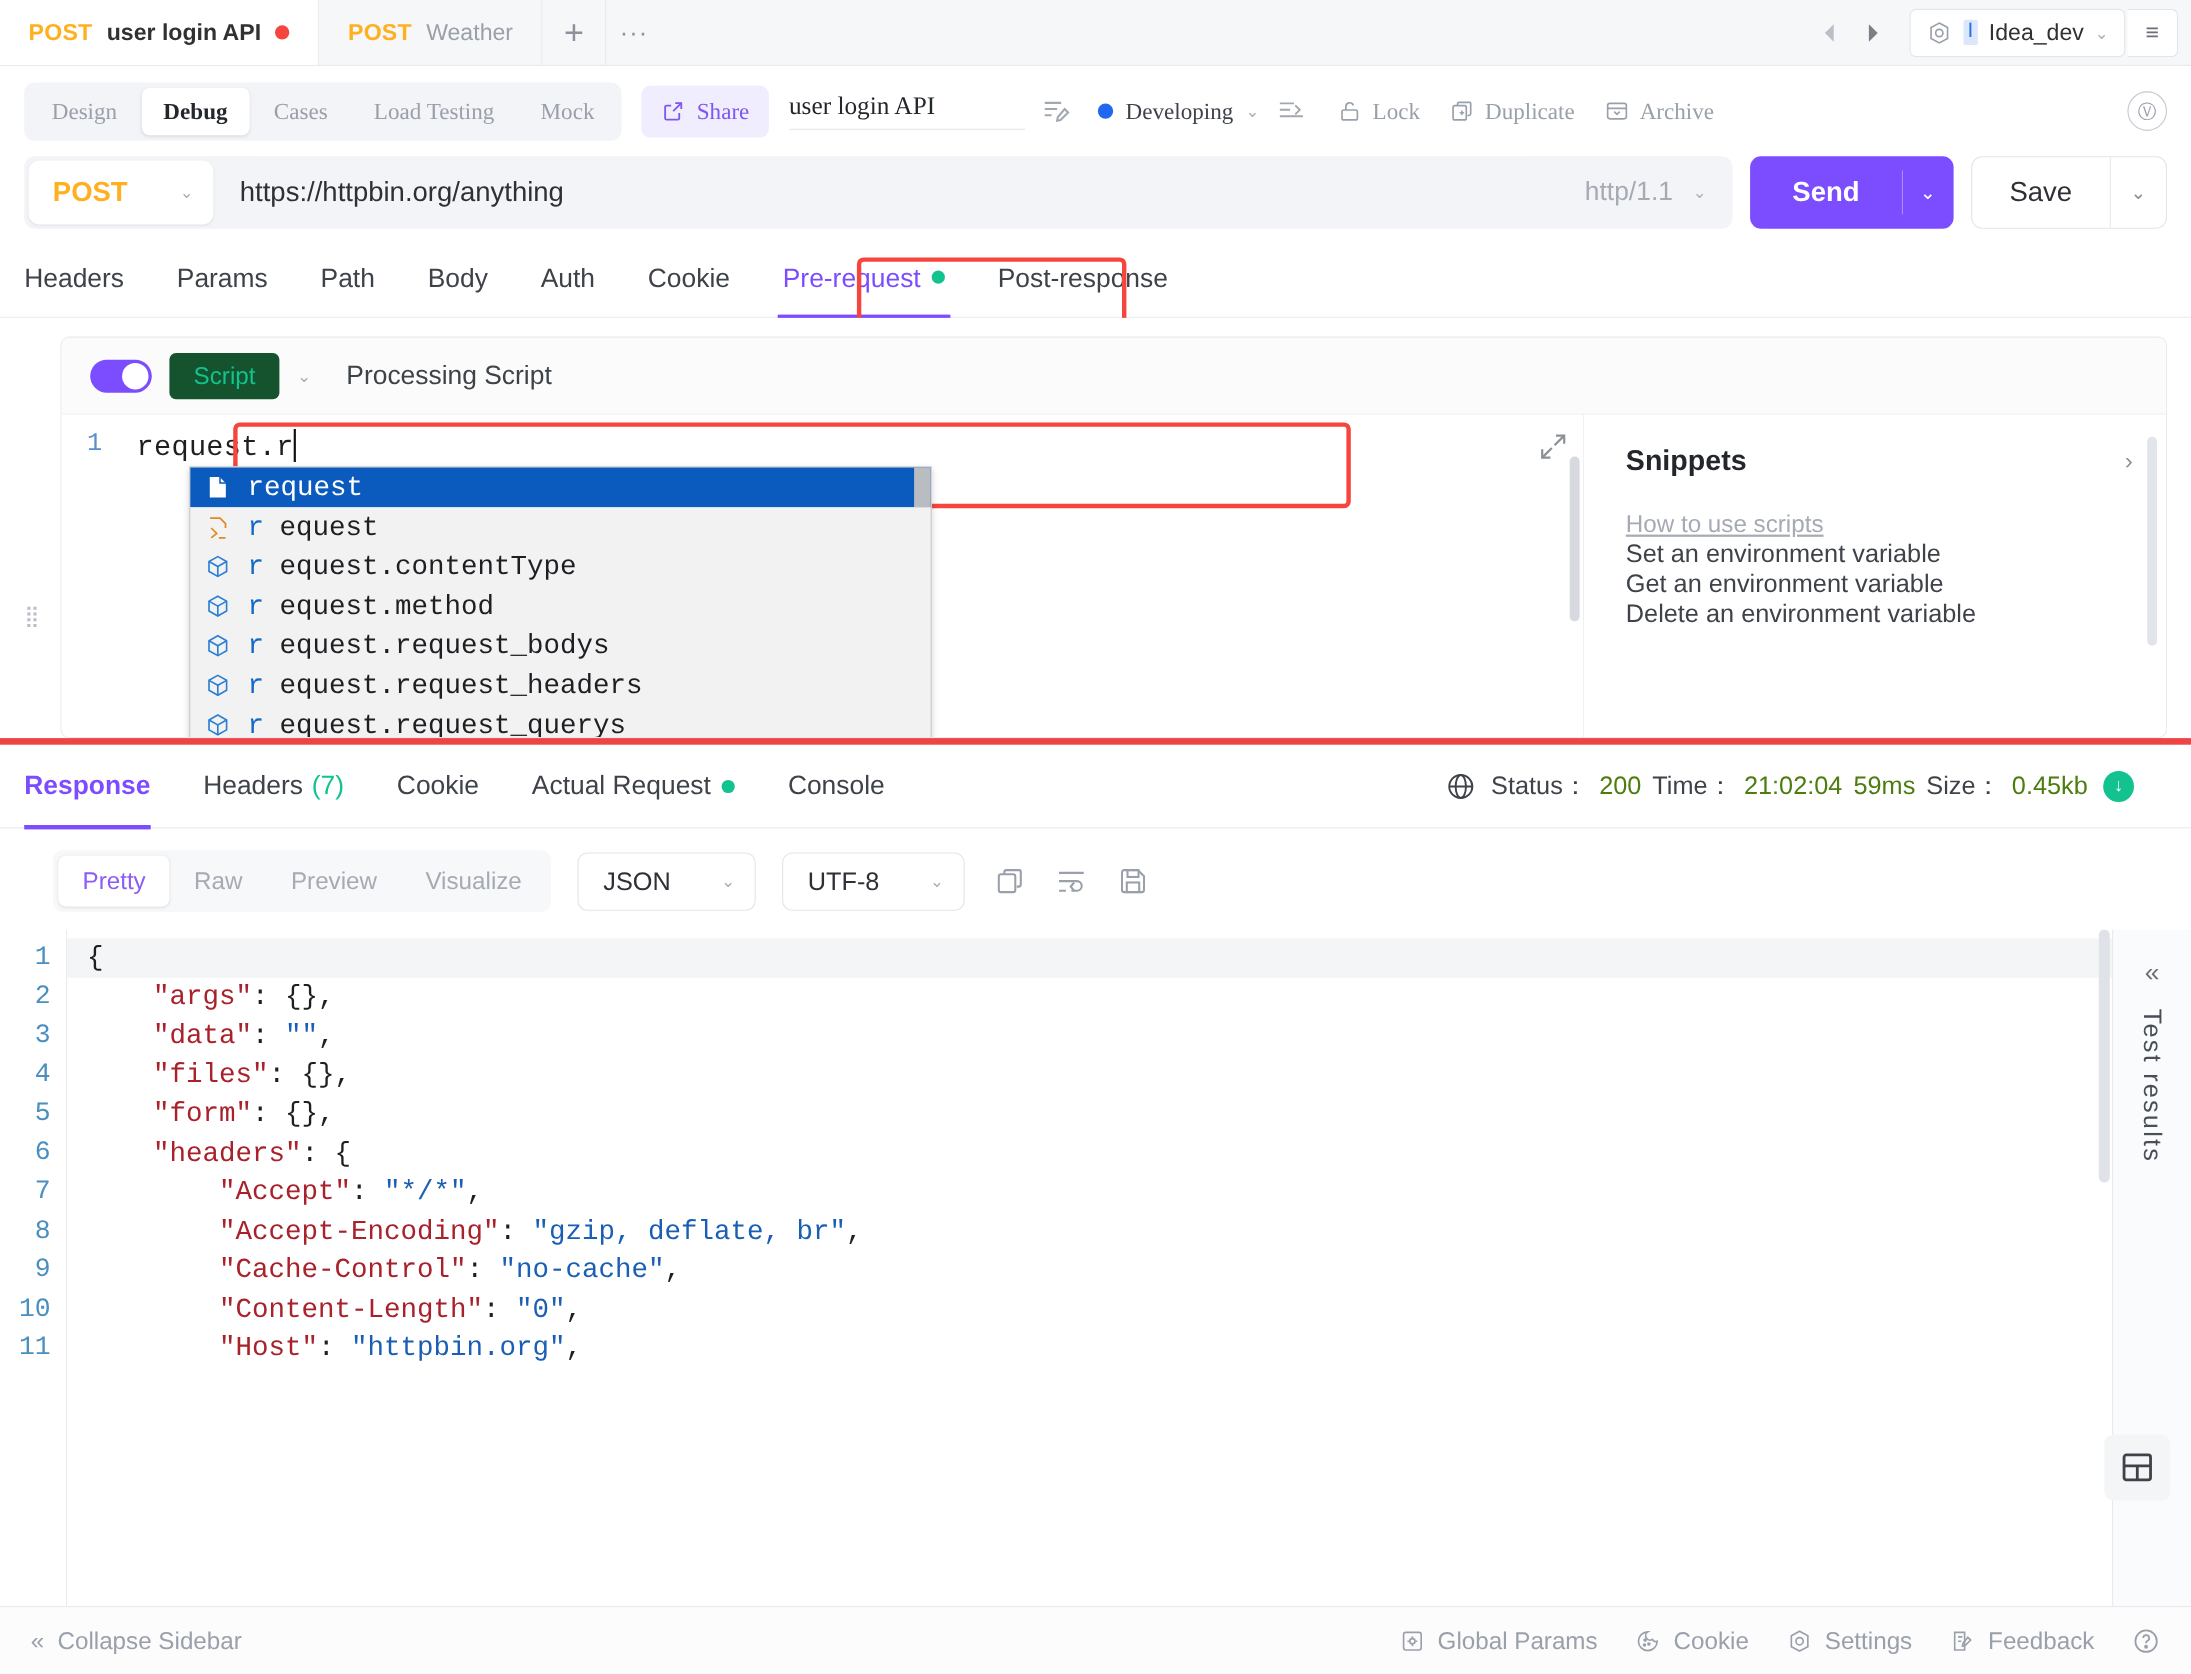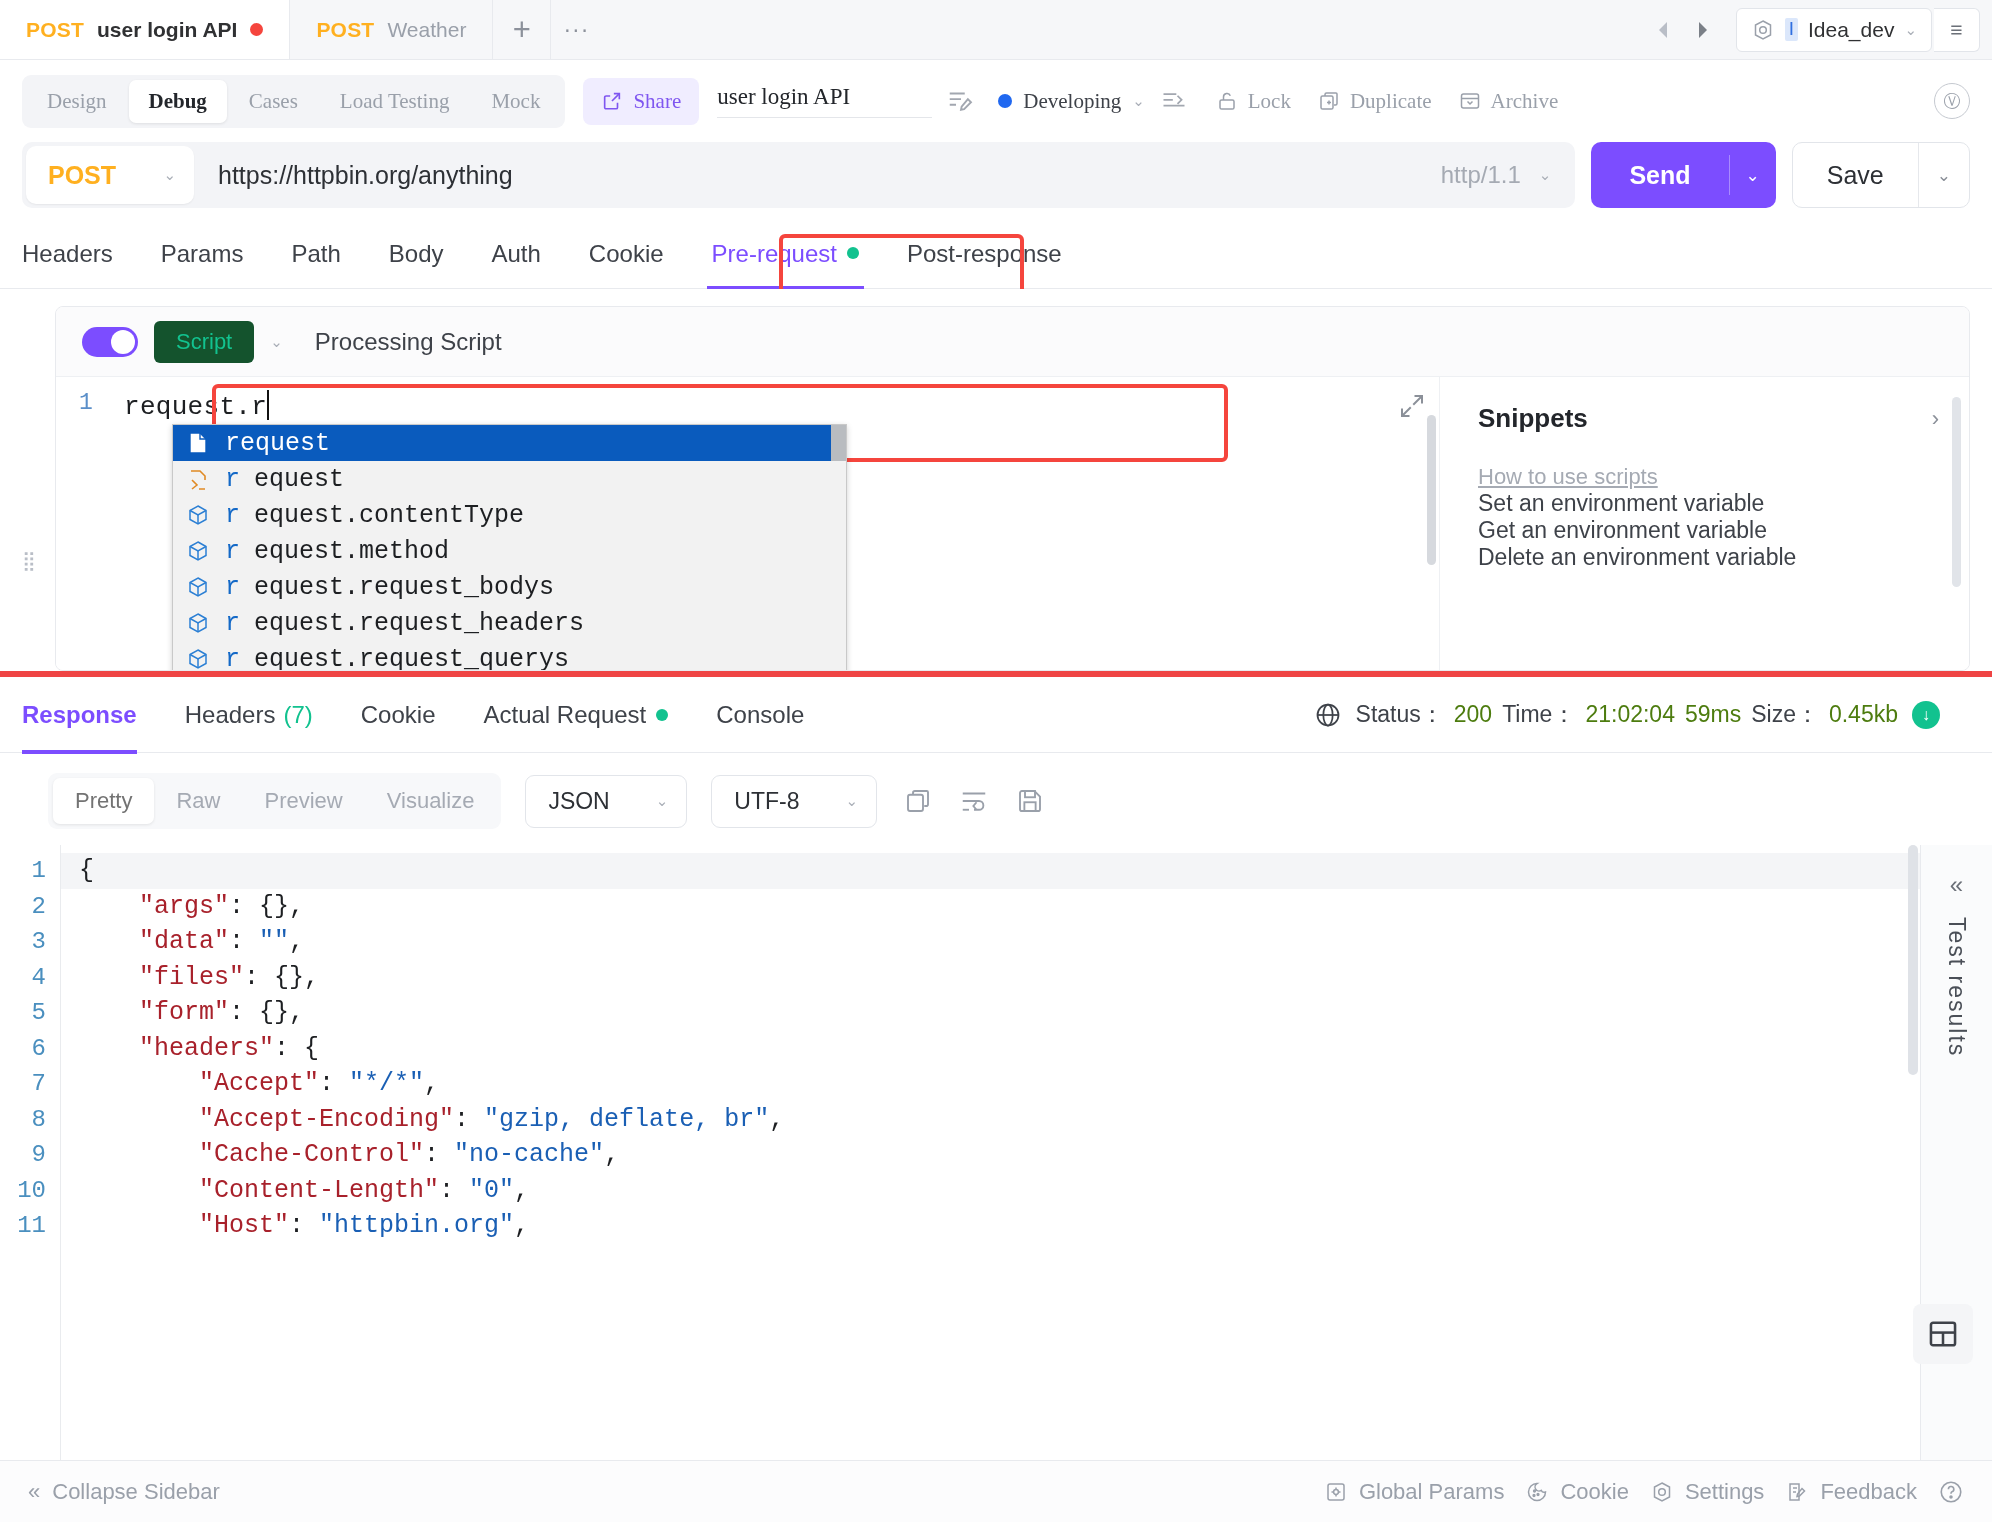--- a/index.html
+++ b/index.html
@@ -170,21 +170,21 @@
   .rsp-tab .gdot { display: inline-block; width: 12px; height: 12px; border-radius: 50%; background: #12c28f; margin-left: 10px; }
   .meta { margin-left: auto; display: flex; align-items: center; gap: 10px; font-size: 23px; padding-right: 30px; }
   .meta .k { color: #3e4249; }
   .meta .v { color: #4d7c0f; }
   .meta .globe { color: #3e4249; display: flex; margin-right: 4px; }
   .dl-badge { width: 28px; height: 28px; border-radius: 50%; background: #12c28f; color: #fff; display: flex; align-items: center; justify-content: center; font-size: 16px; margin-left: 4px; }
 
   .resp-toolbar { display: flex; align-items: center; padding: 20px 22px 16px 48px; gap: 0; }
   .seg2 { display: flex; align-items: center; background: #f7f8fa; border-radius: 9px; padding: 5px; }
   .seg2 .s { padding: 10px 22px; font-size: 22px; color: #a5aab3; border-radius: 7px; }
-  .seg2 .s.active { background: #fff; color: #737373; box-shadow: 0 1px 3px rgba(0,0,0,.09); }
+  .seg2 .s.active { background: #fff; color: #8b5cf6; box-shadow: 0 1px 3px rgba(0,0,0,.09); }
   .select-box {
     display: flex; align-items: center; justify-content: space-between; gap: 46px; margin-left: 24px;
     border: 1px solid #e2e5ea; border-radius: 9px; padding: 12px 18px 12px 22px; font-size: 23px; color: #2d3035; background: #fff;
   }
   .tool-ico { margin-left: 26px; color: #9aa0aa; display: flex; }
 
   .json-view { flex: 1; display: flex; min-height: 0; overflow: hidden; position: relative; }
   .json-gutter { width: 60px; padding-top: 8px; text-align: right; padding-right: 14px;
     font-family: "Liberation Mono", monospace; font-size: 24px; color: #4a8fbf; line-height: 35.5px; }
   .json-code { flex: 1; padding-top: 8px; padding-left: 18px; font-family: "Liberation Mono", monospace; font-size: 25px; line-height: 35.5px; border-left: 1px solid #e9ebee; position: relative; }
@@ -207,21 +207,21 @@
     position: absolute; left: -8px; bottom: 96px; width: 60px; height: 60px; background: #f4f5f7; border-radius: 8px;
     display: flex; align-items: center; justify-content: center; color: #3e4249;
   }
 
   
   .statusbar {
     height: 62px; min-height: 62px; display: flex; align-items: center; padding: 0 28px;
     border-top: 1px solid #e8eaee; background: #fcfcfd; font-size: 22px; color: #9aa0aa;
   }
   .sb-left { display: flex; align-items: center; gap: 12px; }
-  .sb-right { margin-left: auto; display: flex; align-items: flex-end; gap: 21px; }
+  .sb-right { margin-left: auto; display: flex; align-items: flex-end; gap: 34px; }
   .sb-item { display: flex; align-items: center; gap: 11px; }
   svg { display: block; }
 </style>
 </head>
 <body>
 
 <div class="app">
 
   <div class="tabbar">
     <div class="tab active">

